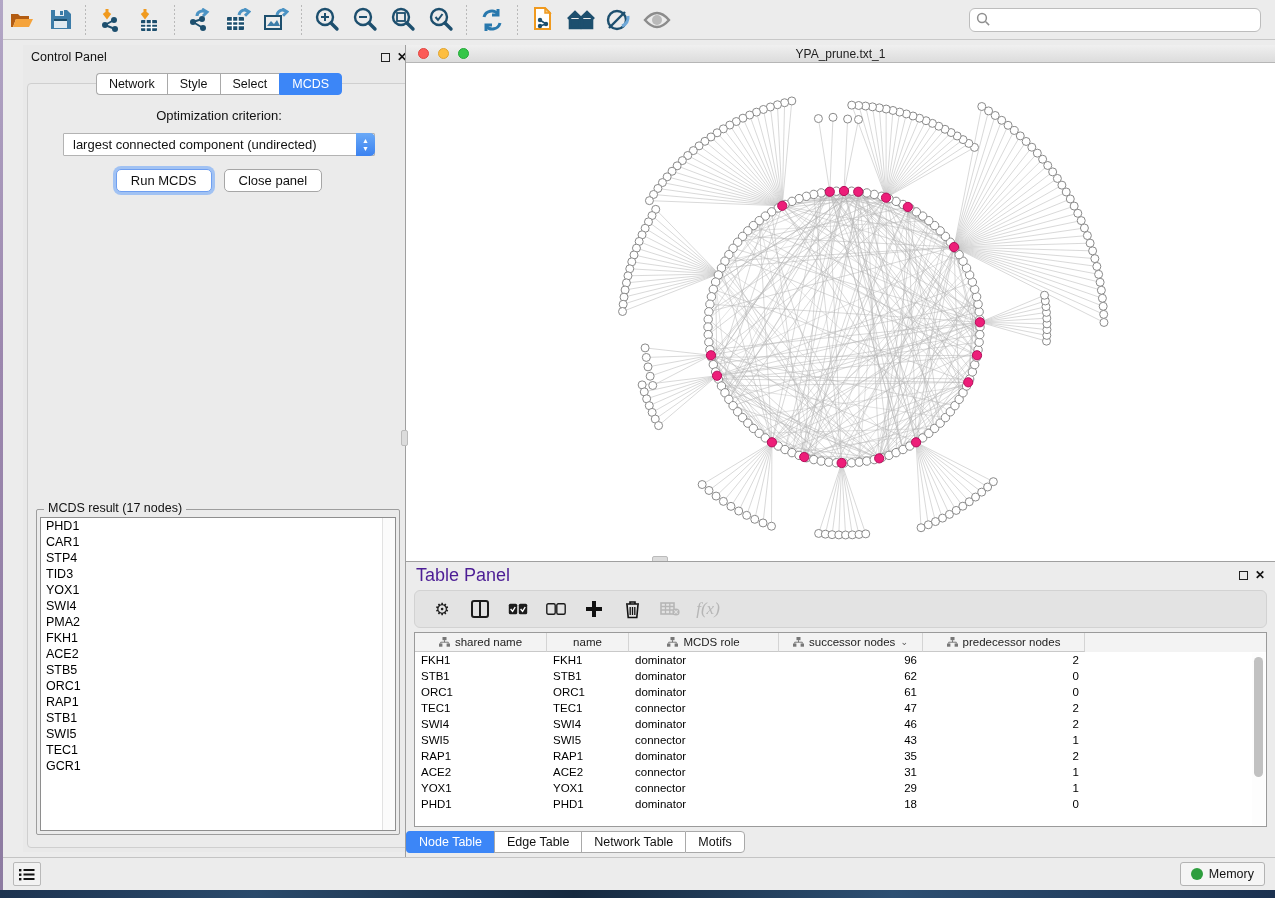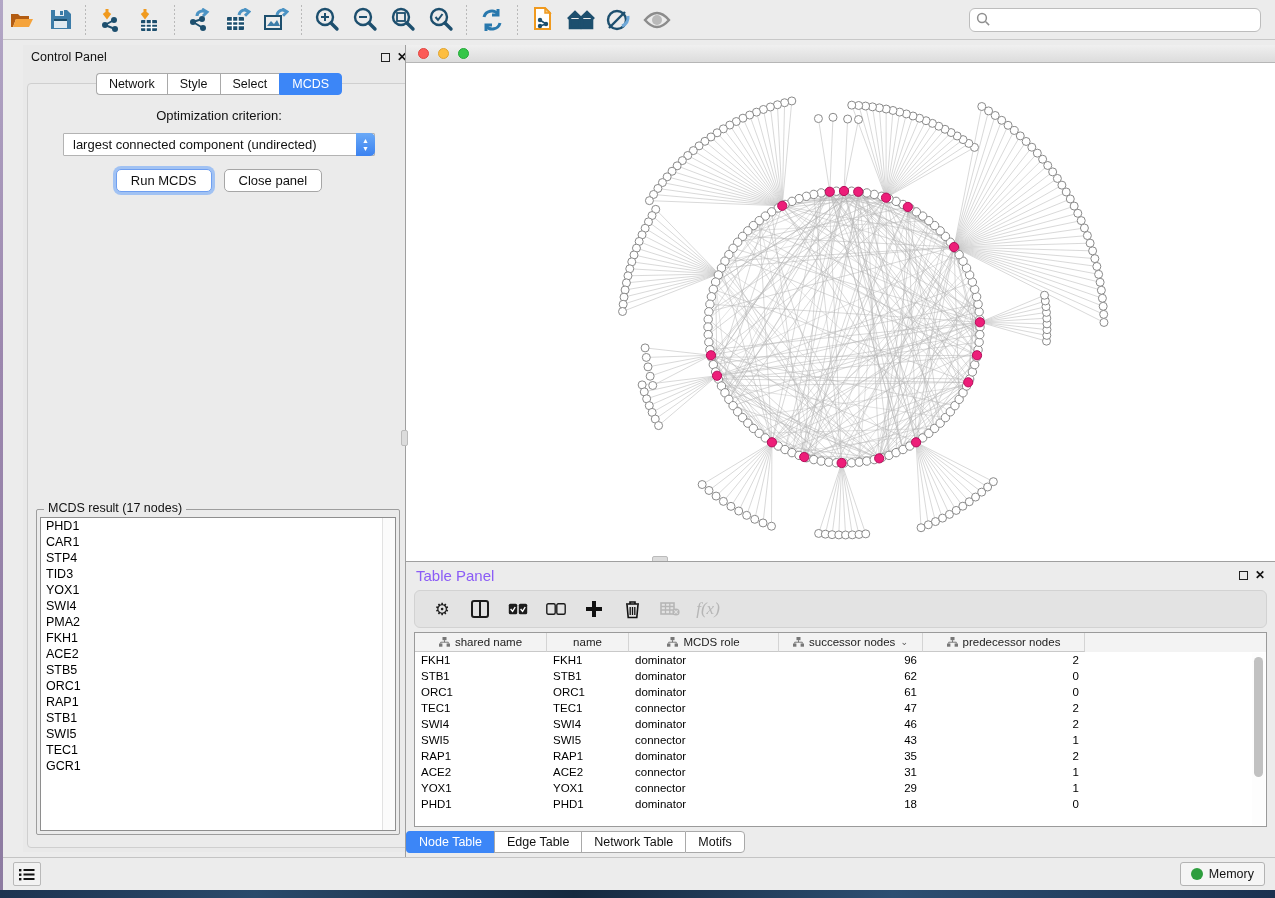--- a/index.html
+++ b/index.html
@@ -76,21 +76,21 @@
   #net-canvas { position:absolute; left:0; top:18px; right:0; bottom:0; background:#fff; overflow:hidden; }
   #v-splitter { left:401px; top:430px; width:7px; height:16px; background:#dcdcdc;
     border:1px solid #bbb; border-radius:2px; }
   #h-splitter { left:652px; top:556px; width:16px; height:7px; background:#dcdcdc;
     border:1px solid #bbb; border-radius:2px; }
 
   
   #table-panel { left:405px; top:561px; width:870px; height:296px; background:#ececec;
     border-left:1px solid #9f9f9f; border-top:1px solid #9f9f9f; }
   #tp-header { height:26px; display:flex; align-items:center; padding:0 10px; }
-  #tp-title { font-size:15px; color:#8b5cf6; }
+  #tp-title { font-size:18px; color:#4c1d95; }
   #tp-toolbar { margin:2px 8px 0; height:38px; background:#e3e3e3; border:1px solid #d2d2d2;
     border-radius:6px; display:flex; align-items:center; padding-left:10px; gap:4px; }
   .tpt-icon { width:34px; height:30px; display:flex; align-items:center; justify-content:center;
     color:#1c1c1c; font-size:17px; }
   .tpt-icon.disabled { color:#b6b6b6; }
   #fx-icon { font-family:"Liberation Serif",serif; font-style:italic; font-size:17px; }
 
   #node-table { position:absolute; left:8px; right:8px; top:70px; bottom:30px;
     background:#fff; border:1px solid #9a9a9a; overflow:hidden; }
   #nt-headrow { display:flex; height:19px; background:#f3f3f3; }
@@ -318,20 +318,21 @@
       </div>
     </div>
   </div>
 </div>
 
 <div id="net-window" class="abs">
   <div id="net-titlebar">
     <span class="tl" id="tl-red"></span>
     <span class="tl" id="tl-yellow"></span>
     <span class="tl" id="tl-green"></span>
+    <span id="net-title">YPA_prune.txt_1</span>
   </div>
   <div id="net-canvas">
     <svg id="net-svg" width="868" height="497">
         <line x1="376.25729203542164" y1="142.82311271038196" x2="557.0303853795905" y2="198.2142313536874" stroke="#b5b5b5" stroke-width="0.6" opacity="0.85"></line>
         <line x1="376.25729203542164" y1="142.82311271038196" x2="315.468233965271" y2="323.00818851998787" stroke="#b5b5b5" stroke-width="0.6" opacity="0.85"></line>
         <line x1="376.25729203542164" y1="142.82311271038196" x2="468.2628470180588" y2="131.40980394327198" stroke="#b5b5b5" stroke-width="0.6" opacity="0.85"></line>
         <line x1="376.25729203542164" y1="142.82311271038196" x2="341.83347775862956" y2="167.83347775862953" stroke="#b5b5b5" stroke-width="0.6" opacity="0.85"></line>
         <line x1="376.25729203542164" y1="142.82311271038196" x2="573.1448605454809" y2="248.77283124995014" stroke="#b5b5b5" stroke-width="0.6" opacity="0.85"></line>
         <line x1="376.25729203542164" y1="142.82311271038196" x2="309.631867078062" y2="219.08204757409726" stroke="#b5b5b5" stroke-width="0.6" opacity="0.85"></line>
         <line x1="376.25729203542164" y1="142.82311271038196" x2="539.4073344241106" y2="173.37686539852746" stroke="#b5b5b5" stroke-width="0.6" opacity="0.85"></line>

